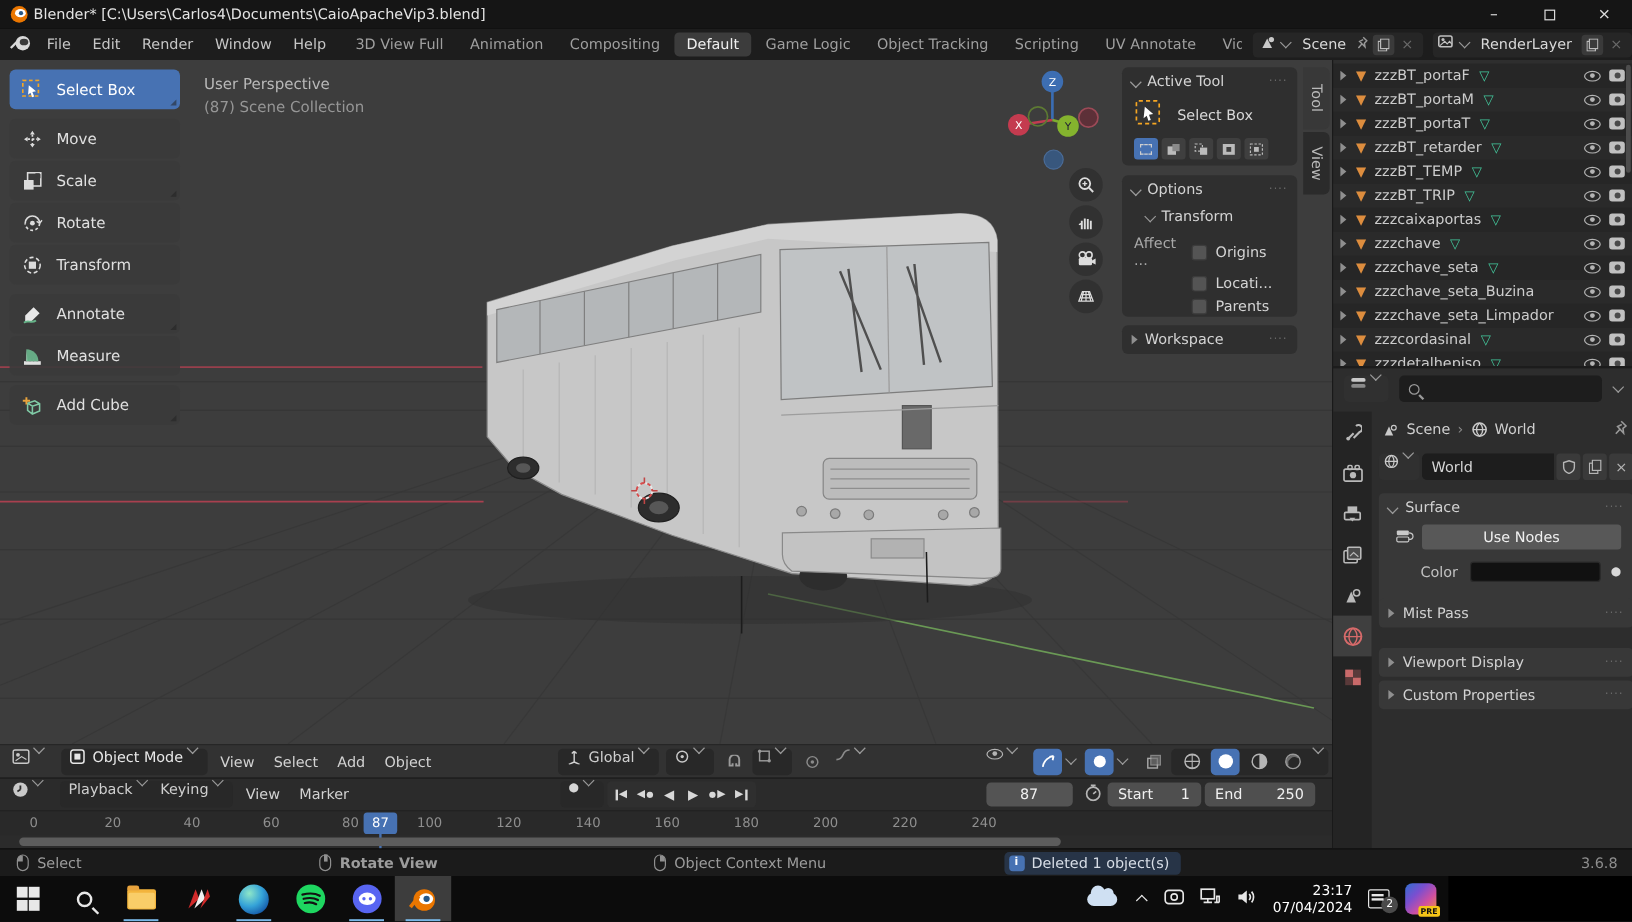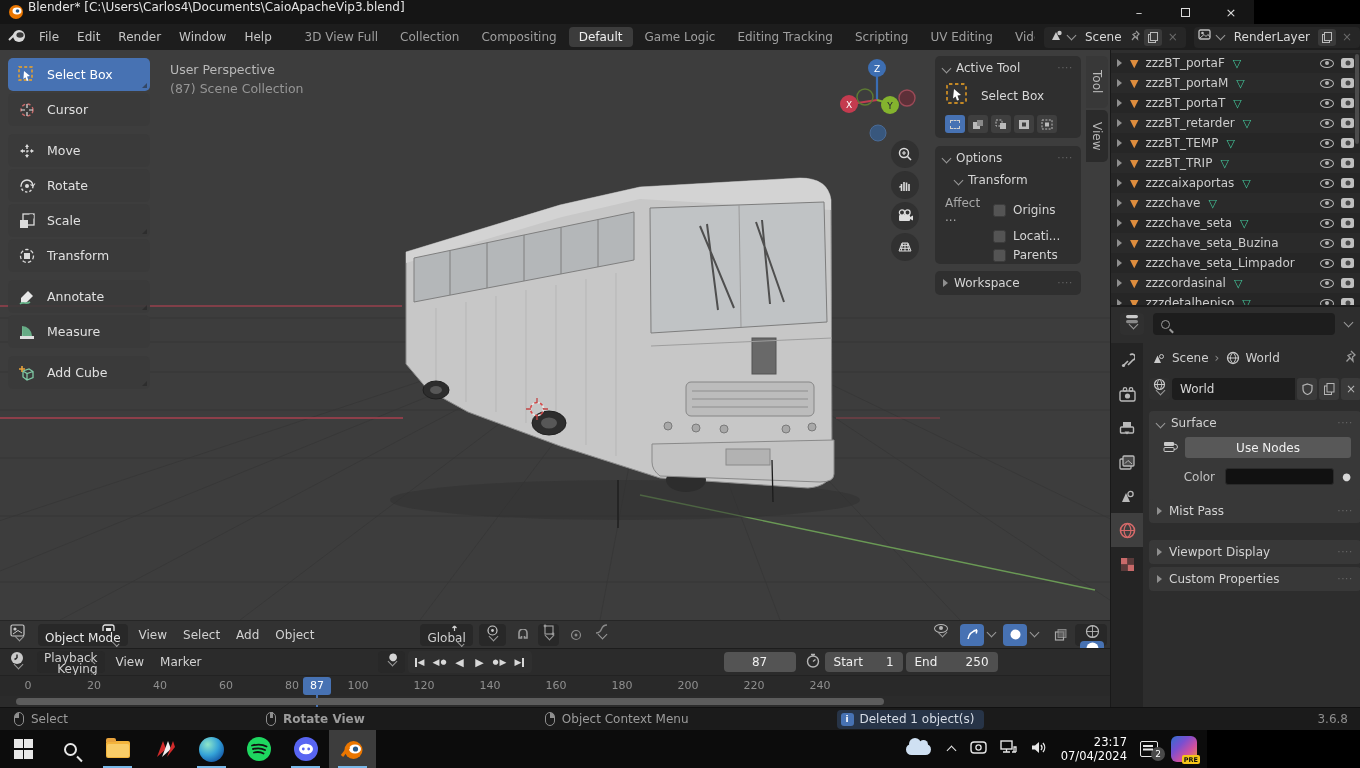--- a/index.html
+++ b/index.html
@@ -2,21 +2,21 @@
 <html><head>
 <meta charset="utf-8">
 <style>
   * { margin:0; padding:0; box-sizing:border-box; }
   body { font-family:"DejaVu Sans", sans-serif; background:#000; }
   .screen { position:relative; width:1360px; height:768px; overflow:hidden; background:#000; font-size:12px; color:#cfcfcf; }
   .abs { position:absolute; }
   .row { display:flex; align-items:center; }
 
   
-  .titlebar { position:absolute; left:0; top:0; width:1254px; height:24px; background:#151515; display:flex; align-items:flex-start; color:#e4e4e4; }
+  .titlebar { position:absolute; left:0; top:0; width:1360px; height:24px; background:#151515; display:flex; align-items:center; color:#e4e4e4; }
   .titlebar .title { margin-left:6px; font-size:12px; }
   .win-btns { position:absolute; right:0; top:0; height:24px; display:flex; }
   .win-btn { width:46px; height:24px; display:flex; align-items:center; justify-content:center; color:#dcdcdc; font-size:13px; }
   .sq { width:9px; height:9px; border:1px solid #dcdcdc; }
 
   
   .topbar { position:absolute; left:0; top:24px; width:1360px; height:26px; background:#1d1d1d; display:flex; align-items:center; color:#c6c6c6; }
   .menu-item { padding:0 9px; height:26px; display:flex; align-items:center; }
   .ws-tab { padding:3px 10px; margin:0 1px; border-radius:4px; color:#9f9f9f; white-space:nowrap; }
   .ws-tab.active { background:#3c3c3c; color:#efefef; }
@@ -52,21 +52,21 @@
   .grip { margin-left:auto; color:#6e6e6e; font-size:9px; letter-spacing:1px; }
   .cb { width:13px; height:13px; background:#545454; border:1px solid #3c3c3c; border-radius:2.5px; margin-right:7px; }
   .mode-btn { width:20px; height:18px; background:#3f3f3f; border-radius:3px; margin-right:3px; display:flex; align-items:center; justify-content:center; }
   .mode-btn.active { background:#4772b3; }
   .dash-sq { width:10px; height:9px; border:1.3px dashed #cfcfcf; }
   .side-tab { position:absolute; width:22px; background:#2b2b2b; color:#b9b9b9; writing-mode:vertical-rl; display:flex; align-items:center; justify-content:center; font-size:12px; border-radius:0 5px 5px 0; }
 
   
   .vp-header { position:absolute; left:0; bottom:0; width:1110px; height:28px; background:#323232; display:flex; align-items:center; border-top:1px solid #262626; }
   .hdr-menu { padding:0 8px; color:#d2d2d2; }
-  .pill { display:flex; align-items:flex-end; background:#282828; border-radius:4px; height:22px; padding:0 7px; margin:0 3px;flex-direction:column; }
+  .pill { display:flex; align-items:flex-start; background:#282828; border-radius:4px; height:22px; padding:0 7px; margin:0 3px; }
   .tog { width:24px; height:22px; border-radius:4px; display:flex; align-items:center; justify-content:center; margin-left:2px; }
   .tog.on { background:#4772b3; }
 
   
   .outliner { position:absolute; left:1110px; top:50px; width:250px; height:255px; background:#262626; overflow:hidden; border-left:1px solid #191919; }
   .out-row { height:20px; display:flex; align-items:center; padding-left:6px; color:#cccccc; white-space:nowrap; }
   .out-row:nth-child(odd) { background:#2a2a2a; }
   .obj-tri { color:#dd8d3e; font-size:11px; margin:0 7px 0 8px; }
   .data-tri { color:#43c59a; font-size:11px; margin-left:8px; }
   .out-right { margin-left:auto; display:flex; align-items:center; gap:7px; padding-right:6px; }
@@ -162,27 +162,27 @@
           <path d="M1,11 L8,4" stroke="#d9d9d9" stroke-width="2"></path>
         </svg>
     </span>
     <div class="menu-item">File</div>
     <div class="menu-item">Edit</div>
     <div class="menu-item">Render</div>
     <div class="menu-item">Window</div>
     <div class="menu-item">Help</div>
     <div style="width:18px;"></div>
     <div class="ws-tab">3D View Full</div>
-    <div class="ws-tab">Collection</div>
+    <div class="ws-tab">Animation</div>
     <div class="ws-tab">Compositing</div>
     <div class="ws-tab active">Default</div>
     <div class="ws-tab">Game Logic</div>
-    <div class="ws-tab">Editing Tracking</div>
+    <div class="ws-tab">Object Tracking</div>
     <div class="ws-tab">Scripting</div>
-    <div class="ws-tab">UV Editing</div>
+    <div class="ws-tab">UV Annotate</div>
     <div class="ws-tab" style="max-width:30px;overflow:hidden;">Vide</div>
 
     <div class="id-block" style="width:196px;">
       <span>
         <svg width="16" height="13">
             <path d="M4,11 L8,3 L12,11 Z" fill="#c9c9c9"></path>
             <circle cx="11.5" cy="4" r="2.2" fill="#c9c9c9"></circle>
           </svg>
       </span>
         <span class="chev"></span>
@@ -319,60 +319,51 @@
       <div class="tlb-btn active">
         <span class="ticon">
           <svg width="18" height="18">
               <rect x="1" y="1" width="13" height="13" fill="none" stroke="#f5a623" stroke-width="1.4" stroke-dasharray="3 2.2"></rect>
               <path d="M6,5 L12,10 L9,10.6 L10.5,14.5 L8.8,15 L7.4,11.2 L5.4,13 Z" fill="#fff"></path>
             </svg>
         </span>
           <span>Select Box</span>
           <span class="corner"></span>
       </div>
-      <div class="tlb-btn">
-        <span class="ticon">
-          <svg width="18" height="18">
-              <circle cx="9" cy="9" r="6" fill="none" stroke="#c96a6a" stroke-width="1.4" stroke-dasharray="3.2 2.4"></circle>
-              <path d="M9,3 V7 M9,11 V15 M3,9 H7 M11,9 H15" stroke="#e2e2e2" stroke-width="1.2"></path>
-            </svg>
-        </span>
-          <span>Cursor</span>
-      </div>
       <div class="tlb-gap"></div>
       <div class="tlb-btn">
         <span class="ticon">
           <svg width="18" height="18">
               <path d="M9,2 L11,5 H7 Z M9,16 L7,13 H11 Z M2,9 L5,7 V11 Z M16,9 L13,11 V7 Z" fill="#dcdcdc"></path>
               <path d="M9,5 V13 M5,9 H13" stroke="#dcdcdc" stroke-width="1.4" stroke-dasharray="2 1.6"></path>
             </svg>
         </span>
           <span>Move</span>
+      </div>
+      <div class="tlb-btn">
+        <span class="ticon">
+          <svg width="18" height="18">
+              <rect x="2" y="8" width="8" height="8" fill="#dcdcdc"></rect>
+              <rect x="5" y="2" width="11" height="11" fill="none" stroke="#dcdcdc" stroke-width="1.3"></rect>
+              <path d="M10,8 L15,3 M15,3 H11.5 M15,3 V6.5" stroke="#3a3a3a" stroke-width="1.4"></path>
+            </svg>
+        </span>
+          <span>Scale</span>
+          <span class="corner"></span>
       </div>
       <div class="tlb-btn">
         <span class="ticon">
           <svg width="18" height="18">
               <path d="M3,9 A6,6 0 0 1 15,9" fill="none" stroke="#dcdcdc" stroke-width="1.4"></path>
               <path d="M15,9 A6,6 0 0 1 3,9" fill="none" stroke="#dcdcdc" stroke-width="1.4" stroke-dasharray="2.4 2"></path>
               <circle cx="9" cy="9" r="2" fill="#dcdcdc"></circle>
               <path d="M15,9 L17,6.5 M15,9 L12.5,7.5" stroke="#dcdcdc" stroke-width="1.2"></path>
             </svg>
         </span>
           <span>Rotate</span>
-      </div>
-      <div class="tlb-btn">
-        <span class="ticon">
-          <svg width="18" height="18">
-              <rect x="2" y="8" width="8" height="8" fill="#dcdcdc"></rect>
-              <rect x="5" y="2" width="11" height="11" fill="none" stroke="#dcdcdc" stroke-width="1.3"></rect>
-              <path d="M10,8 L15,3 M15,3 H11.5 M15,3 V6.5" stroke="#3a3a3a" stroke-width="1.4"></path>
-            </svg>
-        </span>
-          <span>Scale</span>
-          <span class="corner"></span>
       </div>
       <div class="tlb-btn">
         <span class="ticon">
           <svg width="18" height="18">
               <circle cx="9" cy="9" r="6.5" fill="none" stroke="#dcdcdc" stroke-width="1.3" stroke-dasharray="3.4 2.2"></circle>
               <rect x="6" y="6" width="6" height="6" fill="#dcdcdc"></rect>
             </svg>
         </span>
           <span>Transform</span>
       </div>

